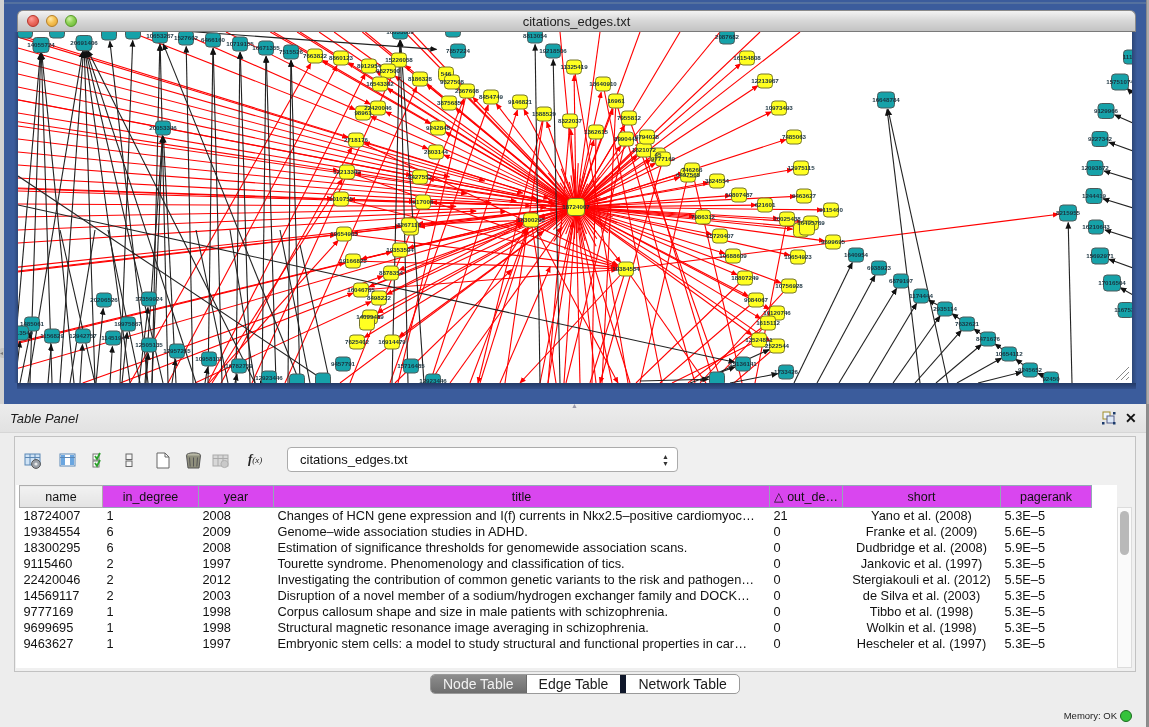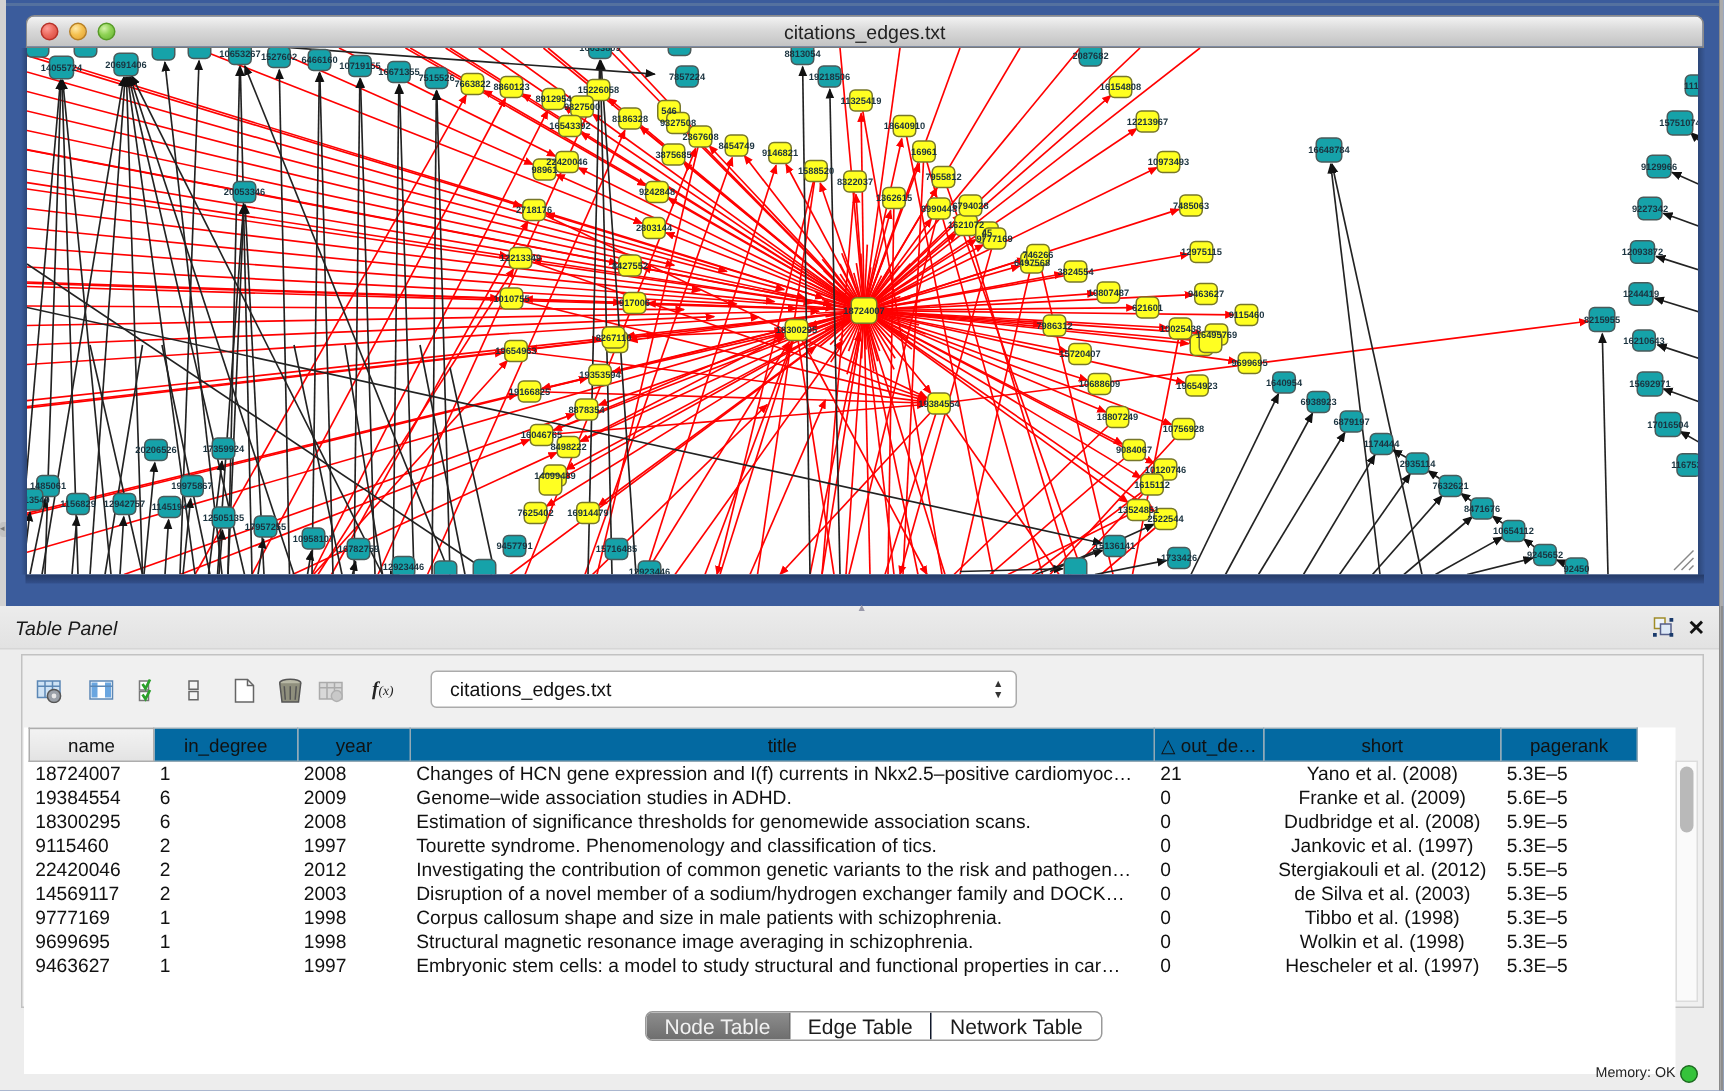--- a/index.html
+++ b/index.html
@@ -28,34 +28,34 @@
 #tphead span { position:absolute; left:10px; top:7px; font-size:13px; color:#1a1a1a;font-style:italic; }
 #floatico { left:1102px; top:411px; width:14px; height:14px; }
 #closeico { left:1125px; top:410px; font-size:14px; font-weight:bold; color:#111; }
 #toolwrap { left:14px; top:436px; width:1122px; height:236px; background:#f0f0f0;
   border:1px solid #c2c2c2; }
 .tico { position:absolute; top:452px; }
 #combo { left:287px; top:447px; width:391px; height:25px; background:#fff;
   border:1px solid #ababab; border-radius:4px; font-size:13px; color:#111;
   padding:4px 0 0 12px; }
 #combo .ud { position:absolute; right:8px; top:5px; font-size:7px; color:#333; line-height:7px; }
-#tablebox { left:16px; top:485px; width:1101px; height:231px; background:#fff; }
+#tablebox { left:16px; top:485px; width:1101px; height:183px; background:#fff; }
 table { border-collapse:collapse; table-layout:fixed; width:1072px; margin-left:3px;
   font-size:12.8px; color:#111; }
-th { background:#0369a1; border:1px solid #93a9b5; font-weight:normal; font-size:12.5px;
+th { background:#d946ef; border:1px solid #93a9b5; font-weight:normal; font-size:12.5px;
   height:22px; padding:0; }
 th.g { background:linear-gradient(#f2f2f2,#e3e3e3); border-color:#adadad; }
 td { height:16px; padding:0 0 0 4px; overflow:hidden; white-space:nowrap; }
 td.c6 { text-align:center; padding:0; }
 .w1{width:83px} .w2{width:96px} .w3{width:75px} .w4{width:496px} .w5{width:73px} .w6{width:158px} .w7{width:91px}
 #vsb { left:1117px; top:507px; width:15px; height:161px; background:#fafafa; border:1px solid #dcdcdc; }
 #vsb .thumb { position:absolute; left:2px; top:3px; width:9px; height:44px; background:#b9b9b9; border-radius:5px; }
 #tabs { left:430px; top:674px; height:20px; display:flex; border:1px solid #9a9a9a;
   border-radius:5px; overflow:hidden; font-size:14px; background:#fff; }
-#tabs div { padding:1px 12px 0; border-right:1px solid #0f172a; color:#1a1a1a; }
+#tabs div { padding:1px 12px 0; border-right:6px solid #0f172a; color:#1a1a1a; }
 #tabs div.sel { background:linear-gradient(#8d8d8d,#6e6e6e); color:#f2f2f2; border-right:1px solid #6a6a6a;}
 #tabs div:last-child { border-right:none; }
 #mem { right:32px; top:710px; font-size:9.5px; color:#222;text-align:center; }
 #memdot { left:1120px; top:710px; width:12px; height:12px; border-radius:50%;
   background:#35c33b; border:1px solid #1c6b1f; }
 #divarrow { left:571px; top:402px; font-size:7px; color:#99a; }
 </style></head>
 <body>
 <div class="abs" id="desk"></div>
 <div class="abs" id="lstrip"></div>

